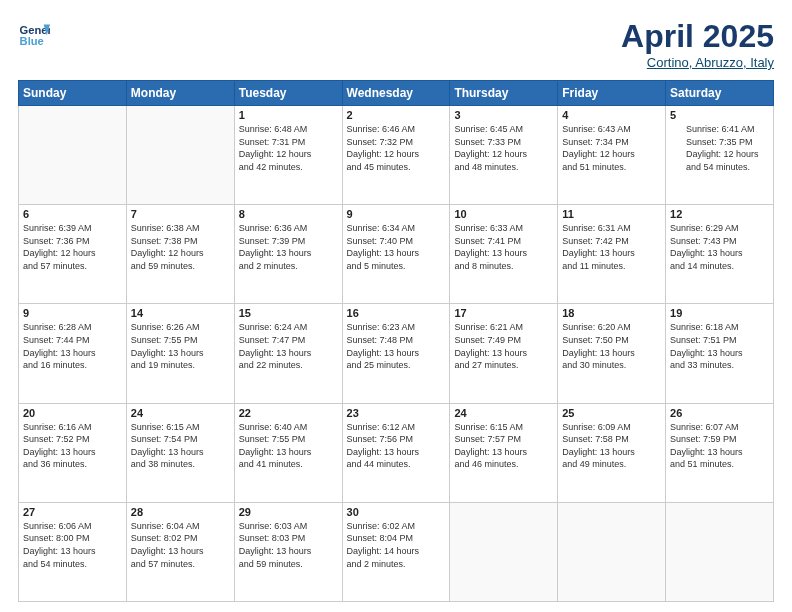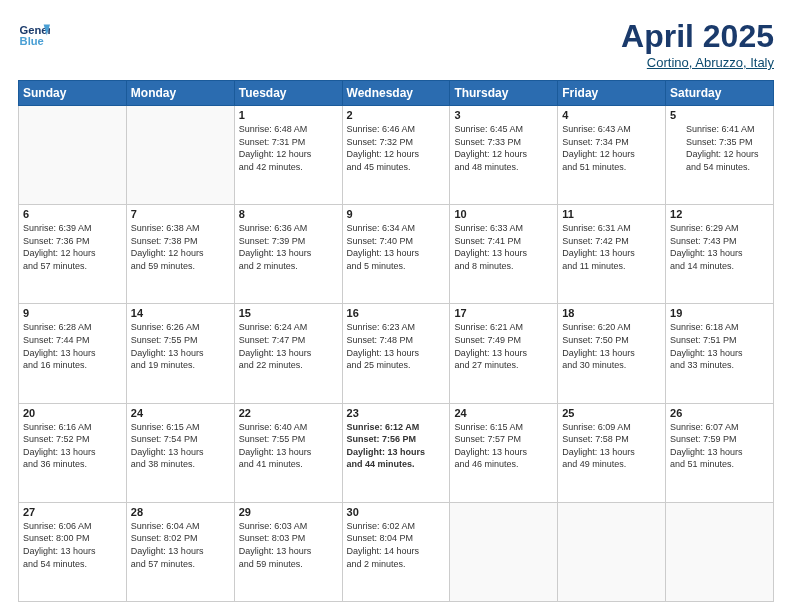--- a/index.html
+++ b/index.html
@@ -273,21 +273,21 @@
           </td>
           <td>
             <span class="day-number">22</span>
             <div class="day-info" style="white-space: pre-line;">Sunrise: 6:40 AM
 Sunset: 7:55 PM
 Daylight: 13 hours
 and 41 minutes.</div>
           </td>
           <td>
             <span class="day-number">23</span>
-            <div class="day-info" style="white-space: pre-line; font-weight: bold;">Sunrise: 6:12 AM
+            <div class="day-info" style="white-space: pre-line;">Sunrise: 6:12 AM
 Sunset: 7:56 PM
 Daylight: 13 hours
 and 44 minutes.</div>
           </td>
           <td>
             <span class="day-number">24</span>
             <div class="day-info" style="white-space: pre-line;">Sunrise: 6:15 AM
 Sunset: 7:57 PM
 Daylight: 13 hours
 and 46 minutes.</div>

